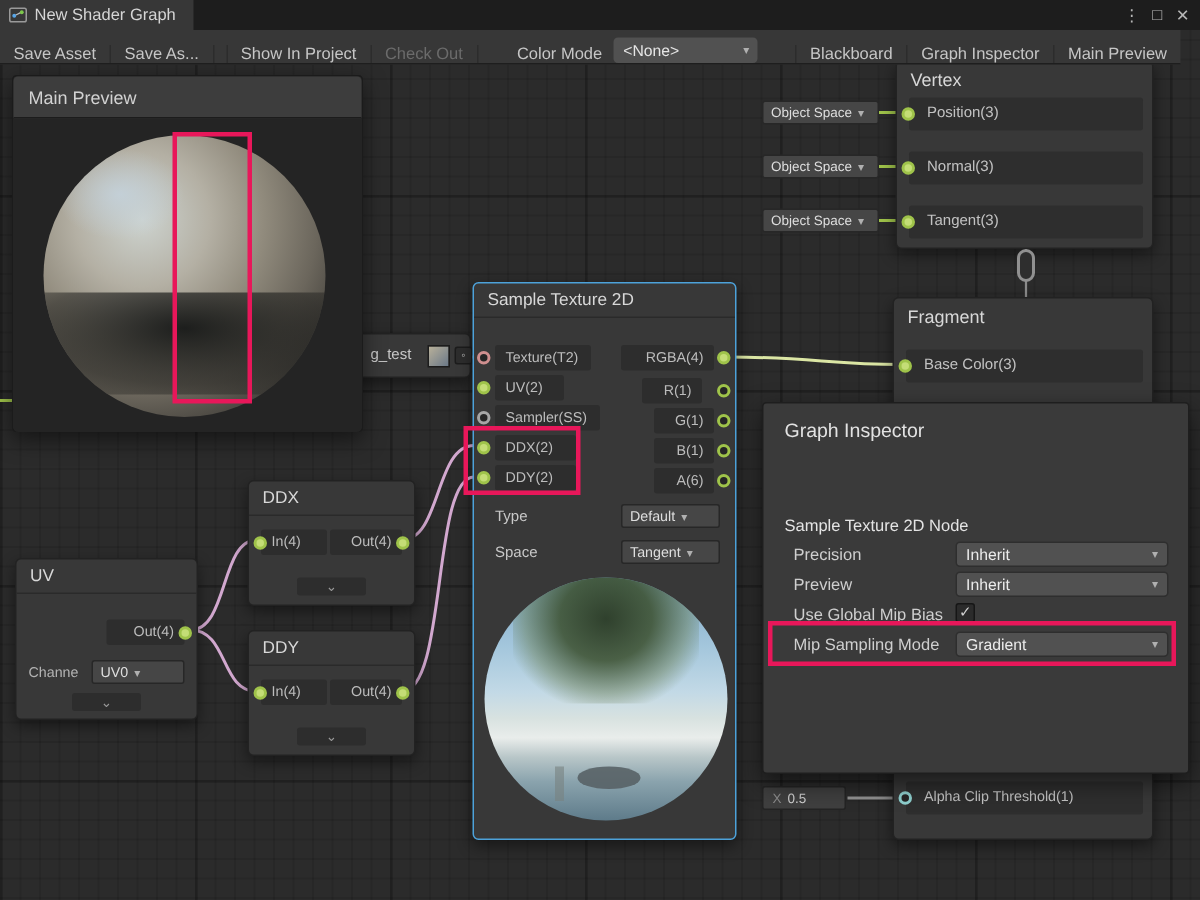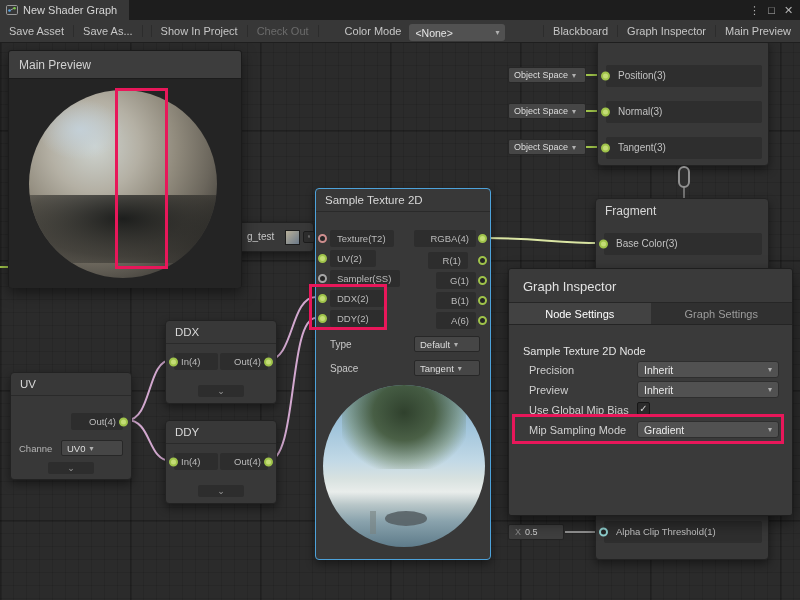--- a/index.html
+++ b/index.html
@@ -16,22 +16,22 @@
 
   
   .titlebar{position:absolute;top:0;left:0;right:0;height:20px;background:#1d1d1d;
     z-index:40;display:flex;align-items:center;color:#d6d6d6;font-size:11px}
   .wtab{height:20px;background:#373737;display:flex;align-items:center;gap:5px;
     padding:0 12px 0 6px}
   .win-controls{margin-left:auto;display:flex;align-items:center;color:#b6b6b6;
     font-size:11px;padding-right:3px}
   .win-btn{width:17px;text-align:center;cursor:default}
 
-  .toolbar{position:absolute;top:20px;left:0;right:0;height:23px;background:#373737;
-    border-bottom:1px solid #1e1e1e;z-index:40;display:flex;align-items:center;
+  .toolbar{position:absolute;top:20px;left:0;right:13px;height:23px;background:#373737;
+    border-bottom:1px solid #1e1e1e;z-index:40;display:flex;align-items:flex-end;
     font-size:11px;color:#c6c6c6}
   .tbtn{display:flex;align-items:center;padding:0 9px;border-right:1px solid #2c2c2c;cursor:default}
   .tbtn.rb{border-right:none;border-left:1px solid #2c2c2c}
   .tbtn.disabled{color:#6b6b6b}
   .tlabel{display:flex;align-items:center;padding:0 8px;margin-left:18px}
   .tdrop{display:flex;align-items:center;justify-content:space-between;width:96px;height:17px;
     margin-top:3px;background:#515151;border-radius:3px;padding:0 6px;font-size:10.5px;color:#e6e6e6}
   .spacer{flex:1}
   .arr{font-size:8px;color:#b0b0b0;margin-left:4px}
 
@@ -229,20 +229,21 @@
     </div>
 
     <div class="st-sphere">
       <div class="st-tree"></div>
       <div class="st-post"></div>
       <div class="st-table"></div>
     </div>
   </div>
 
   <div class="node" style="left:597px;top:40px;width:172px;height:126px">
+    <div class="ntitle" style="font-size:12px;border-bottom:none">Vertex</div>
     <div class="vrow" style="left:8px;top:24px;width:156px">
       <span class="dot in filled"></span>
       <span>Position(3)</span>
     </div>
     <div class="vrow" style="left:8px;top:60px;width:156px">
       <span class="dot in filled"></span>
       <span>Normal(3)</span>
     </div>
     <div class="vrow" style="left:8px;top:96px;width:156px">
       <span class="dot in filled"></span>
@@ -287,24 +288,20 @@
     <div class="mp-body">
       <div class="mp-sphere">
         <div class="mp-sky"></div>
         <div class="mp-ground"></div>
       </div>
     </div>
   </div>
 
   <div class="panel inspector">
     <div class="insp-title">Graph Inspector</div>
-    <div class="insp-tabs">
-      <div class="insp-tab active">Node Settings</div>
-      <div class="insp-tab">Graph Settings</div>
-    </div>
     <div class="insp-head">Sample Texture 2D Node</div>
 
     <span class="ilabel" style="top:95px">Precision</span>
     <div class="idrop" style="top:92px">
       <span>Inherit</span>
         <span class="arr">▾</span>
     </div>
 
     <span class="ilabel" style="top:115px">Preview</span>
     <div class="idrop" style="top:112px">

